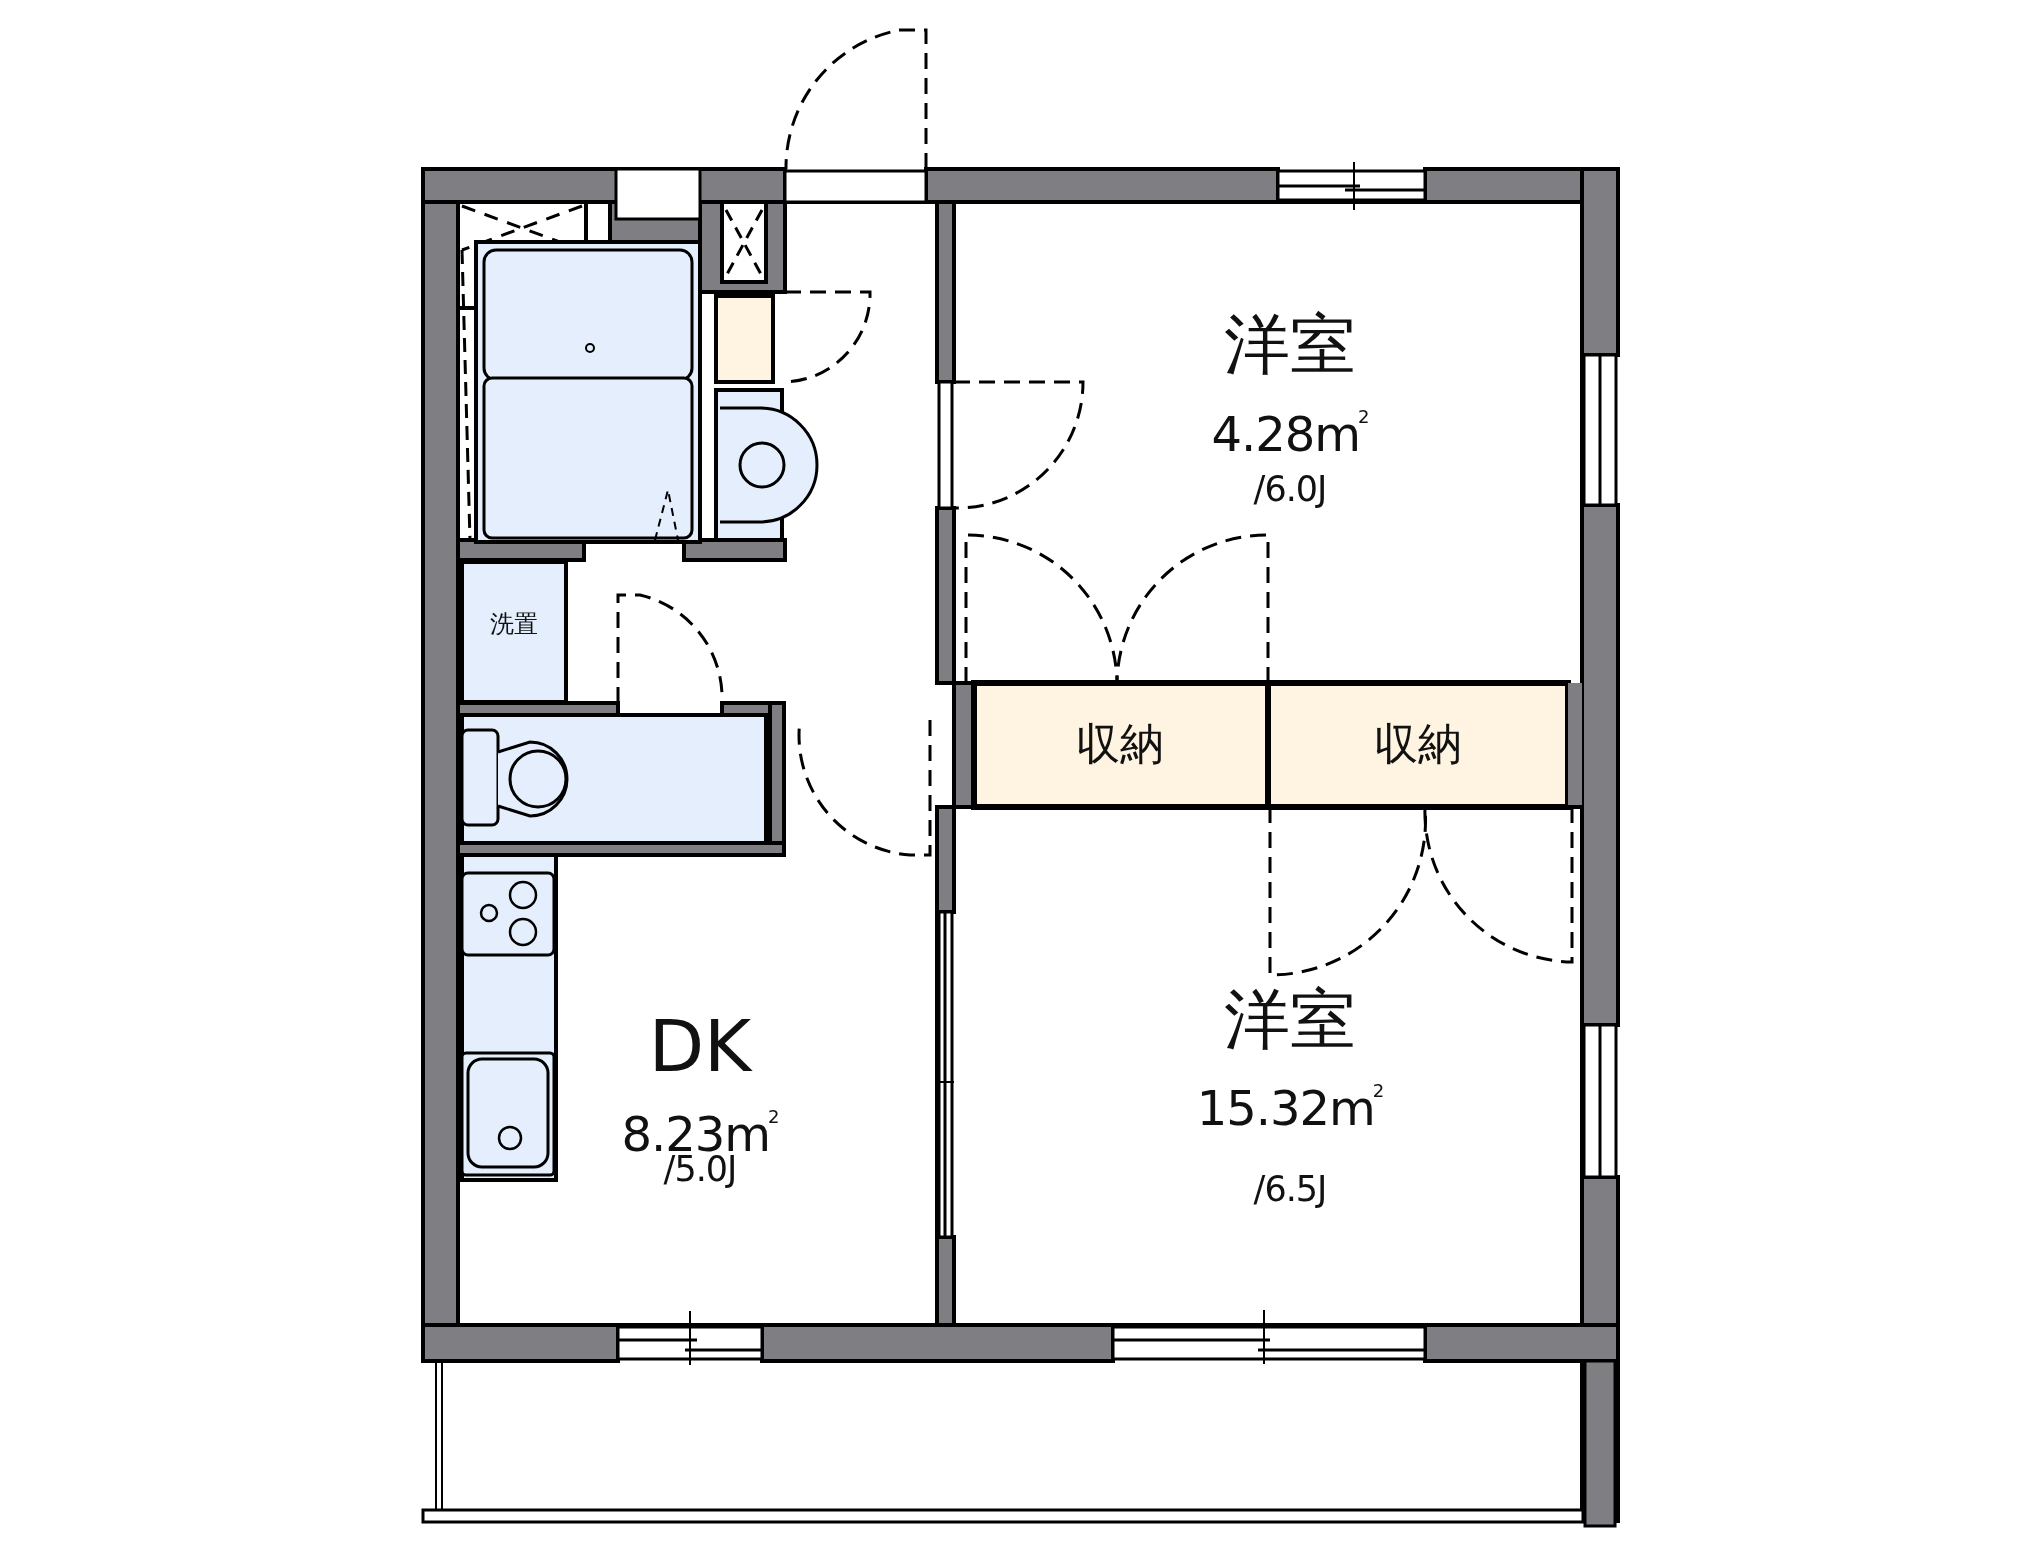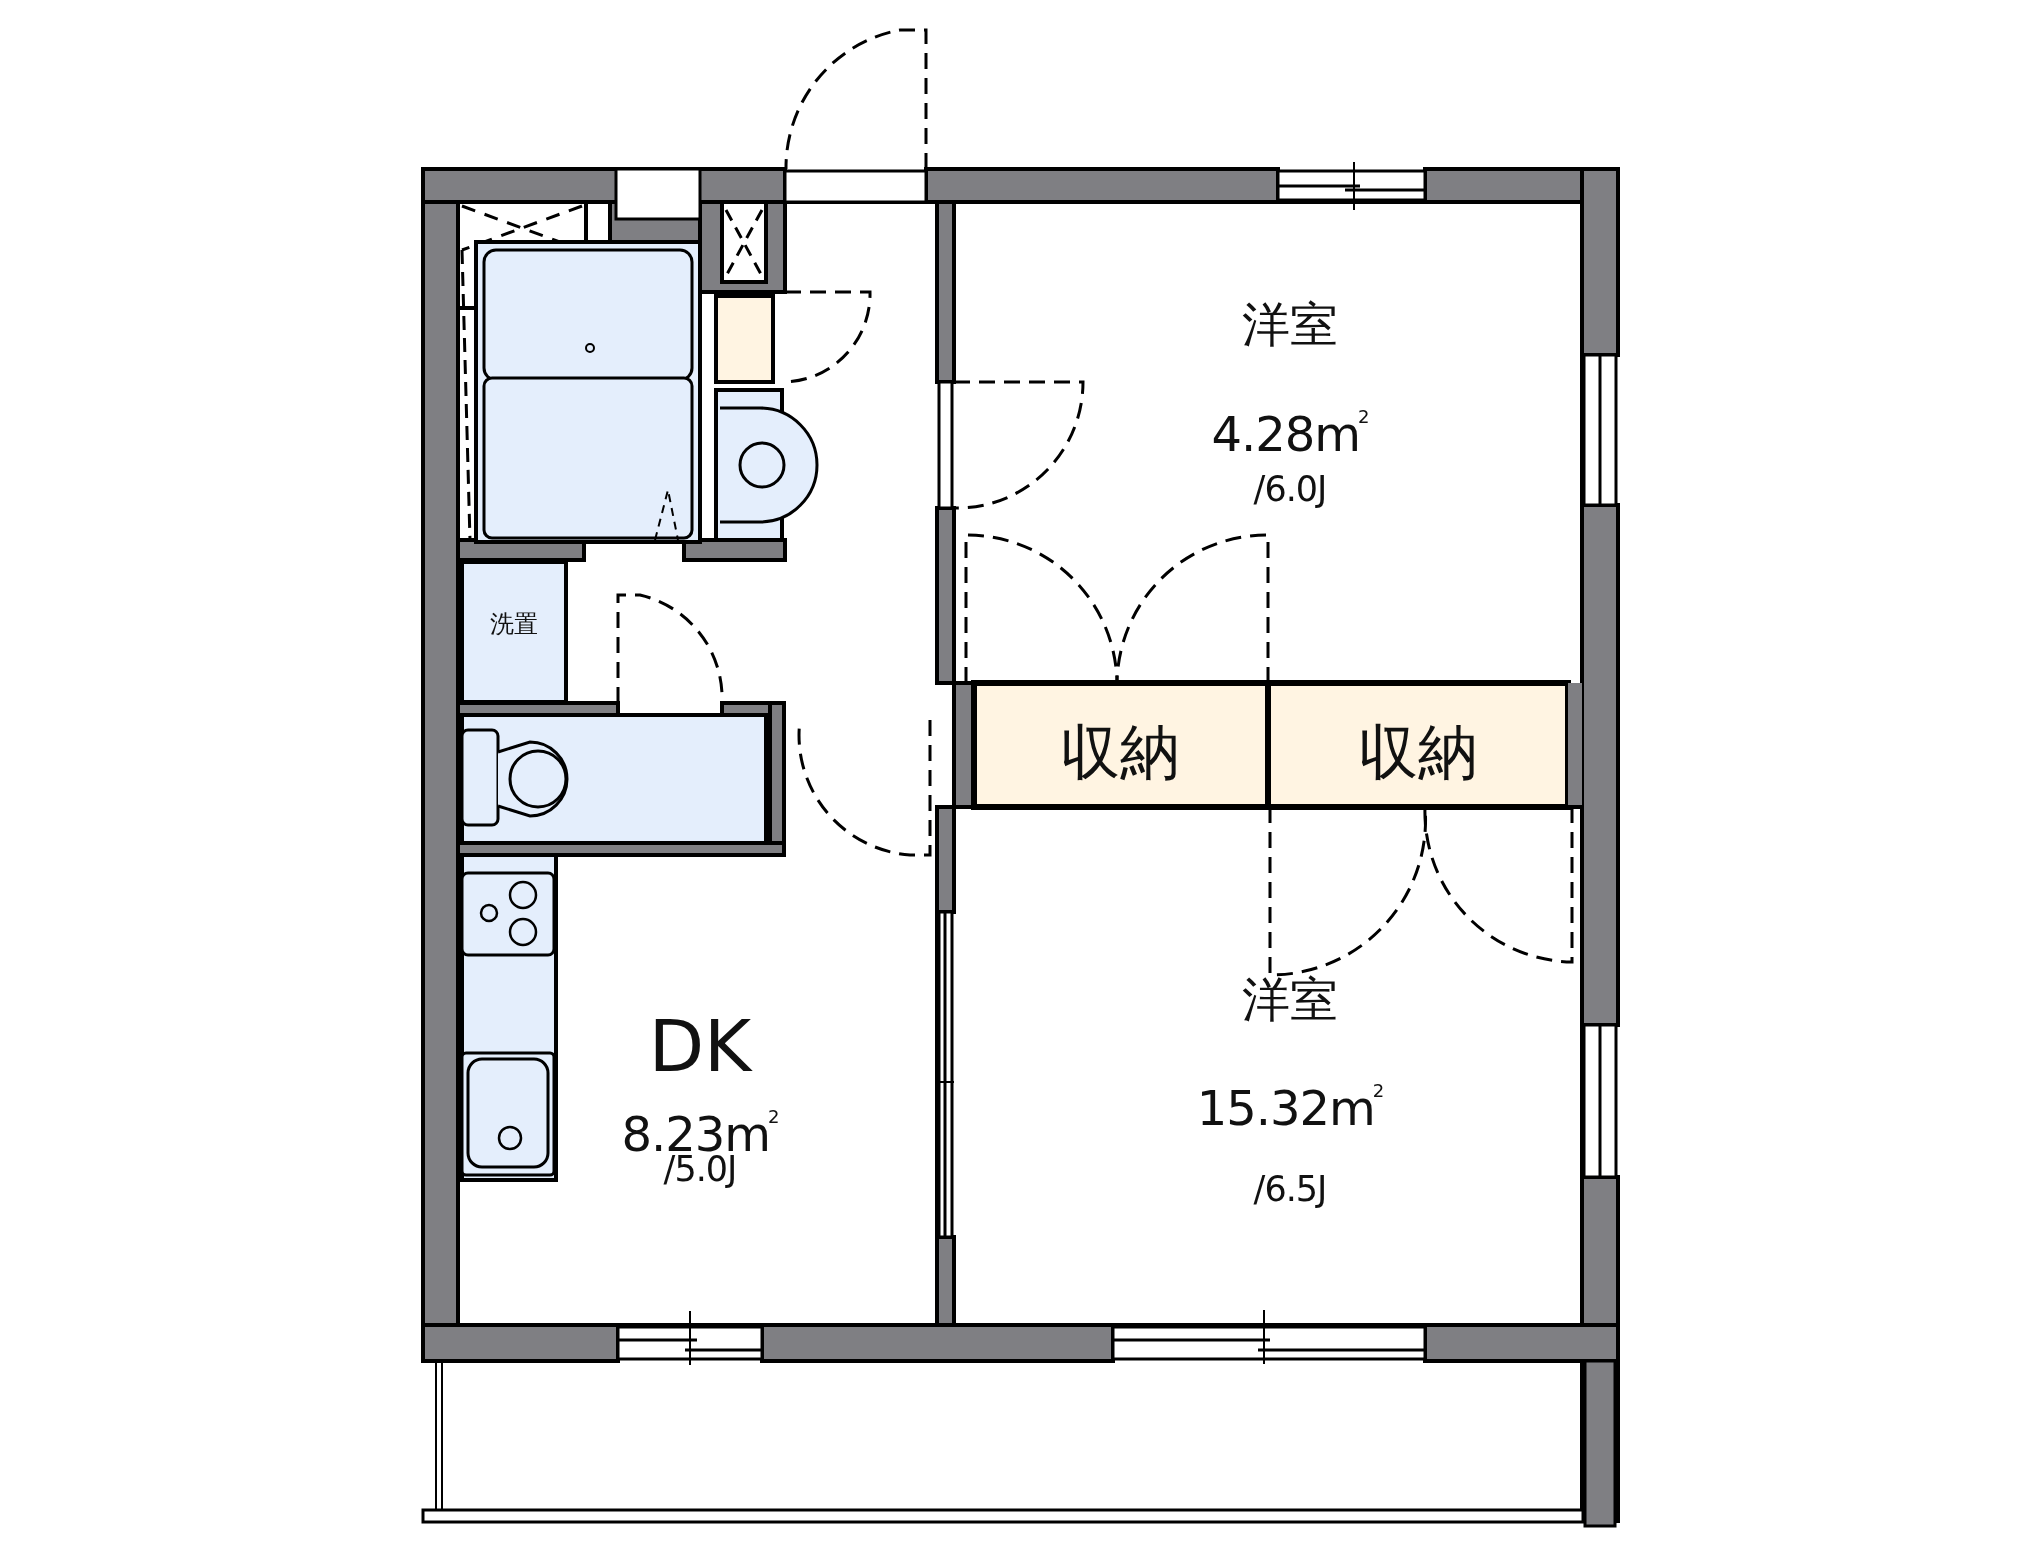--- a/index.html
+++ b/index.html
@@ -1,23 +1,23 @@
 <!DOCTYPE html>
 <html><head>
 <meta charset="utf-8">
 <style>
   html, body { margin: 0; padding: 0; background: #ffffff; }
   body { width: 2031px; height: 1543px; position: relative; overflow: hidden; }
   #plan { position: absolute; left: 0; top: 0; width: 2031px; height: 1543px; }
   .label { position: absolute; font-family: "DejaVu Sans", "Liberation Sans", sans-serif; color: #111; text-align: center; white-space: nowrap; line-height: 1; }
-  .room-name { font-size: 48px; }
+  .room-name { font-size: 66px; margin-top: 12px; }
   .room-area { font-size: 48px; letter-spacing: -1px; }
   .room-area sup { font-size: 18px; vertical-align: 28px; margin-left: -2px; }
   .room-jo { font-size: 35px; letter-spacing: -1px; }
-  .small { font-size: 60px; }
+  .small { font-size: 44px; }
   .tiny { font-size: 24px; }
   .dk-name { font-size: 72px; margin-top: 20px; }
 </style>
 </head>
 <body>
 
 <svg id="plan" viewBox="0 0 2031 1543" xmlns="http://www.w3.org/2000/svg">
 
   <g fill="#7f7f83" stroke="#000" stroke-width="4">
 

